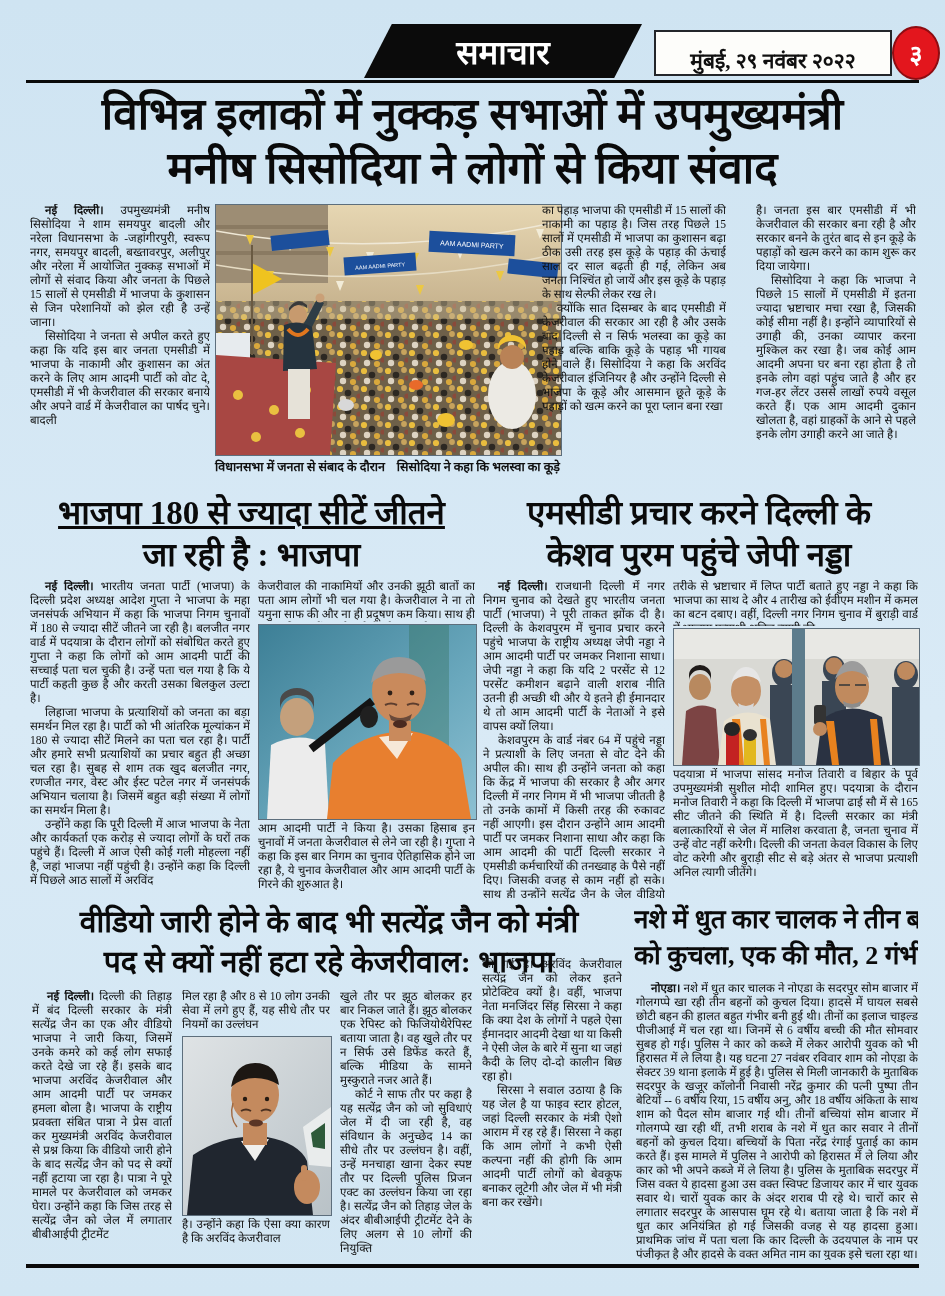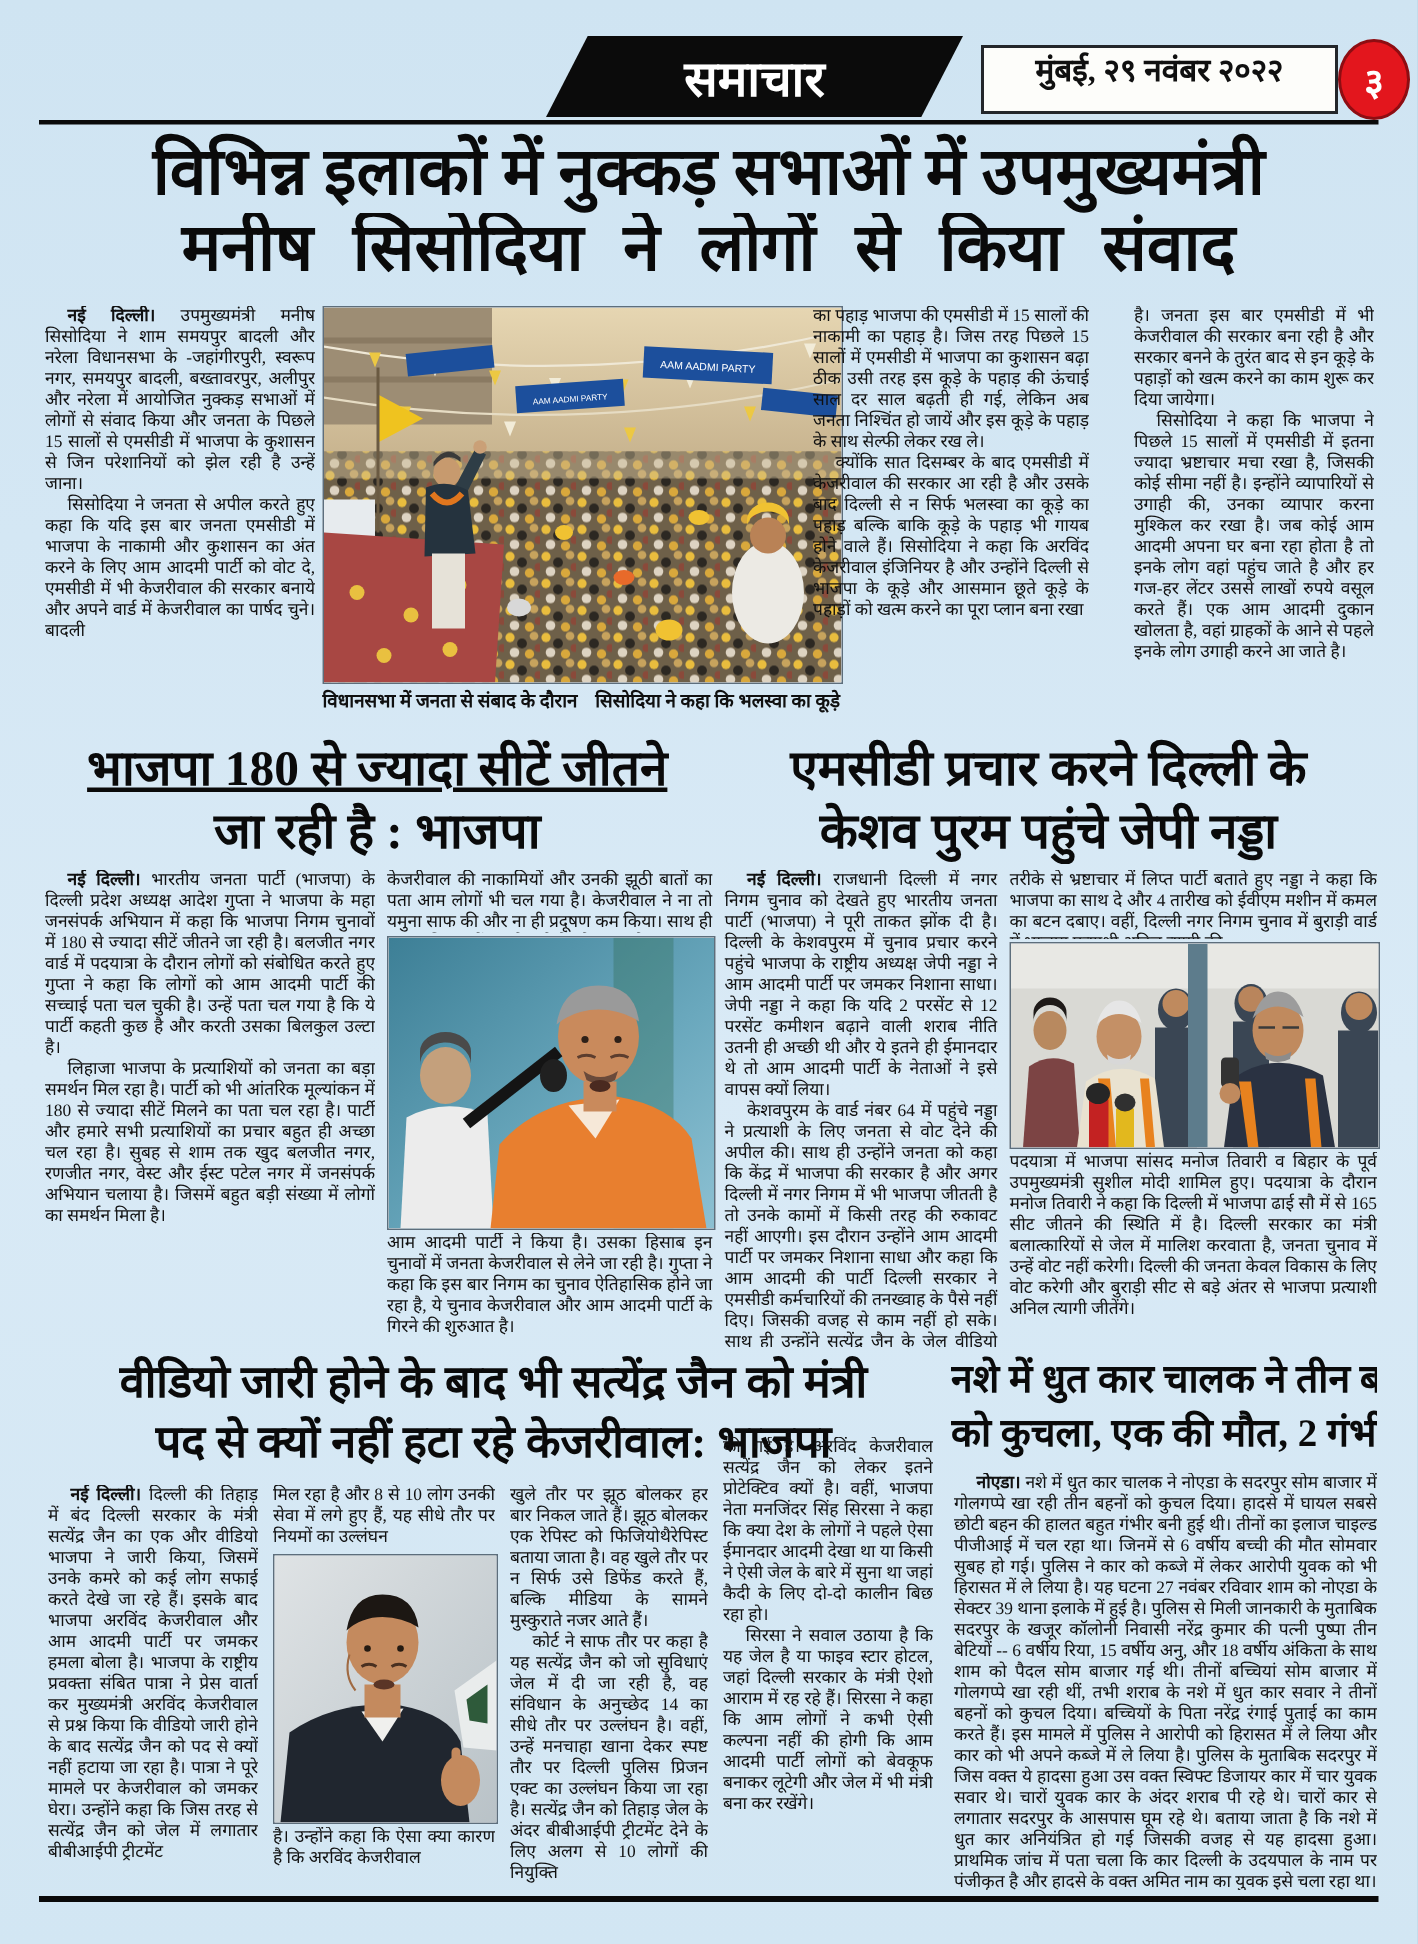--- a/index.html
+++ b/index.html
@@ -13,21 +13,21 @@
   .bodytext b{font-weight:700;}
   .hl{font-weight:800;text-align:center;white-space:nowrap;overflow:hidden;color:#0a0a0a;}
   .photo{position:absolute;border:1px solid #5d6e7c;background:#fff;overflow:hidden;}
   .photo svg{display:block;width:100%;height:100%;}
   .caption{font-weight:700;font-size:12.5px;}
   .rule{position:absolute;background:#0a0a0a;}
   .masthead-box{background:#e3161d;border:2px solid #8e0d12;color:#fff;
     display:flex;align-items:center;justify-content:center;font-weight:800;font-size:26px;}
   .section-flag{background:#0b0b0b;clip-path:polygon(10% 0%,100% 0%,90% 100%,0% 100%);
     display:flex;align-items:center;justify-content:center;color:#fff;font-weight:800;font-size:33px;}
-  .date-box{background:#fdfdfa;border:2px solid #23262a;display:flex;align-items:flex-start;justify-content:center;
+  .date-box{background:#fdfdfa;border:2px solid #23262a;display:flex;align-items:flex-end;justify-content:center;
     font-weight:700;font-size:21px;}
   .page-circle{background:#e3161d;border:2px solid #8e0d12;border-radius:50%;color:#fff;
     display:flex;align-items:center;justify-content:center;font-weight:800;font-size:25px;}
 </style>
 </head>
 <body>
 
 <div class="page">
 
   <div class="abs section-flag" style="left:364px;top:24px;width:278px;height:54px;">
@@ -35,21 +35,21 @@
   </div>
   <div class="abs date-box" style="left:654px;top:30px;width:234px;height:42px;">
     <span>मुंबई, २९ नवंबर २०२२</span>
   </div>
   <div class="abs page-circle" style="left:892px;top:26px;width:44px;height:50px;">
     <span>३</span>
   </div>
   <div class="rule" style="left:26px;top:80px;width:893px;height:3px;"></div>
 
   <div class="abs hl" style="left:26px;top:88px;width:893px;font-size:44px;line-height:54px;">विभिन्न इलाकों में नुक्कड़ सभाओं में उपमुख्यमंत्री</div>
-  <div class="abs hl" style="left:26px;top:142px;width:893px;font-size:44px;line-height:54px;font-family:Liberation Mono, monospace;">मनीष सिसोदिया ने लोगों से किया संवाद</div>
+  <div class="abs hl" style="left:26px;top:142px;width:893px;font-size:44px;line-height:54px;">मनीष सिसोदिया ने लोगों से किया संवाद</div>
 
   <div class="abs bodytext" style="left:30px;top:204px;width:180px;height:284px;">
     <p><b>नई दिल्ली।</b>&nbsp;<span>उपमुख्यमंत्री मनीष सिसोदिया ने शाम समयपुर बादली और नरेला विधानसभा के -जहांगीरपुरी, स्वरूप नगर, समयपुर बादली, बख्तावरपुर, अलीपुर और नरेला में आयोजित नुक्कड़ सभाओं में लोगों से संवाद किया और जनता के पिछले 15 सालों से एमसीडी में भाजपा के कुशासन से जिन परेशानियों को झेल रही है उन्हें जाना।</span></p>
     <p><span>सिसोदिया ने जनता से अपील करते हुए कहा कि यदि इस बार जनता एमसीडी में भाजपा के नाकामी और कुशासन का अंत करने के लिए आम आदमी पार्टी को वोट दे, एमसीडी में भी केजरीवाल की सरकार बनाये और अपने वार्ड में केजरीवाल का पार्षद चुने। बादली</span></p>
   </div>
 
   <div class="photo" style="left:215px;top:204px;width:345px;height:250px;">
     <svg viewBox="0 0 345 250" preserveAspectRatio="none">
       <defs>
         <linearGradient id="sky" x1="0" y1="0" x2="0" y2="1">
@@ -144,20 +144,21 @@
     <p class="cont"><span>है। जनता इस बार एमसीडी में भी केजरीवाल की सरकार बना रही है और सरकार बनने के तुरंत बाद से इन कूड़े के पहाड़ों को खत्म करने का काम शुरू कर दिया जायेगा।</span></p>
     <p><span>सिसोदिया ने कहा कि भाजपा ने पिछले 15 सालों में एमसीडी में इतना ज्यादा भ्रष्टाचार मचा रखा है, जिसकी कोई सीमा नहीं है। इन्होंने व्यापारियों से उगाही की, उनका व्यापार करना मुश्किल कर रखा है। जब कोई आम आदमी अपना घर बना रहा होता है तो इनके लोग वहां पहुंच जाते है और हर गज-हर लेंटर उससे लाखों रुपये वसूल करते हैं। एक आम आदमी दुकान खोलता है, वहां ग्राहकों के आने से पहले इनके लोग उगाही करने आ जाते है।</span></p>
   </div>
 
   <div class="abs hl" style="left:28px;top:492px;width:447px;font-size:33px;line-height:42px;text-decoration:underline;">भाजपा 180 से ज्यादा सीटें जीतने</div>
   <div class="abs hl" style="left:28px;top:534px;width:447px;font-size:33px;line-height:42px;">जा रही है  : भाजपा</div>
 
   <div class="abs bodytext" style="left:30px;top:580px;width:220px;height:318px;">
     <p><b>नई दिल्ली।</b>&nbsp;<span>भारतीय जनता पार्टी (भाजपा) के दिल्ली प्रदेश अध्यक्ष आदेश गुप्ता ने  भाजपा के महा जनसंपर्क अभियान में कहा कि भाजपा निगम चुनावों में 180 से ज्यादा सीटें जीतने जा रही है। बलजीत नगर वार्ड में पदयात्रा के दौरान लोगों को संबोधित करते हुए गुप्ता ने कहा कि लोगों को आम आदमी पार्टी की सच्चाई पता चल चुकी है। उन्हें पता चल गया है कि ये पार्टी कहती कुछ है और करती उसका बिलकुल उल्टा है।</span></p>
     <p><span>लिहाजा भाजपा के प्रत्याशियों को जनता का बड़ा समर्थन मिल रहा है। पार्टी को भी आंतरिक मूल्यांकन में 180 से ज्यादा सीटें मिलने का पता चल रहा है। पार्टी और हमारे सभी प्रत्याशियों का प्रचार बहुत ही अच्छा चल रहा है। सुबह से शाम तक खुद बलजीत नगर, रणजीत नगर, वेस्ट और ईस्ट पटेल नगर में जनसंपर्क अभियान चलाया है। जिसमें बहुत बड़ी संख्या में लोगों का समर्थन मिला है।</span></p>
+    <p><span>उन्होंने कहा कि पूरी दिल्ली में आज भाजपा के नेता और कार्यकर्ता एक करोड़ से ज्यादा लोगों के घरों तक पहुंचे हैं। दिल्ली में आज ऐसी कोई गली मोहल्ला नहीं है, जहां भाजपा नहीं पहुंची है। उन्होंने कहा कि दिल्ली में पिछले आठ सालों में अरविंद</span></p>
   </div>
 
   <div class="abs bodytext" style="left:258px;top:580px;width:217px;height:42px;">
     <p class="cont"><span>केजरीवाल की नाकामियों और उनकी झूठी बातों का पता आम लोगों भी चल गया है। केजरीवाल ने ना तो यमुना साफ की और ना ही प्रदूषण कम किया। साथ ही शराब की दुकानें हर मोहल्ले में खोलकर जो पाप</span></p>
   </div>
 
   <div class="photo" style="left:258px;top:624px;width:217px;height:194px;">
     <svg viewBox="0 0 217 194" preserveAspectRatio="none">
       <defs>
         <linearGradient id="pressbg" x1="0" y1="0" x2="1" y2="1">

